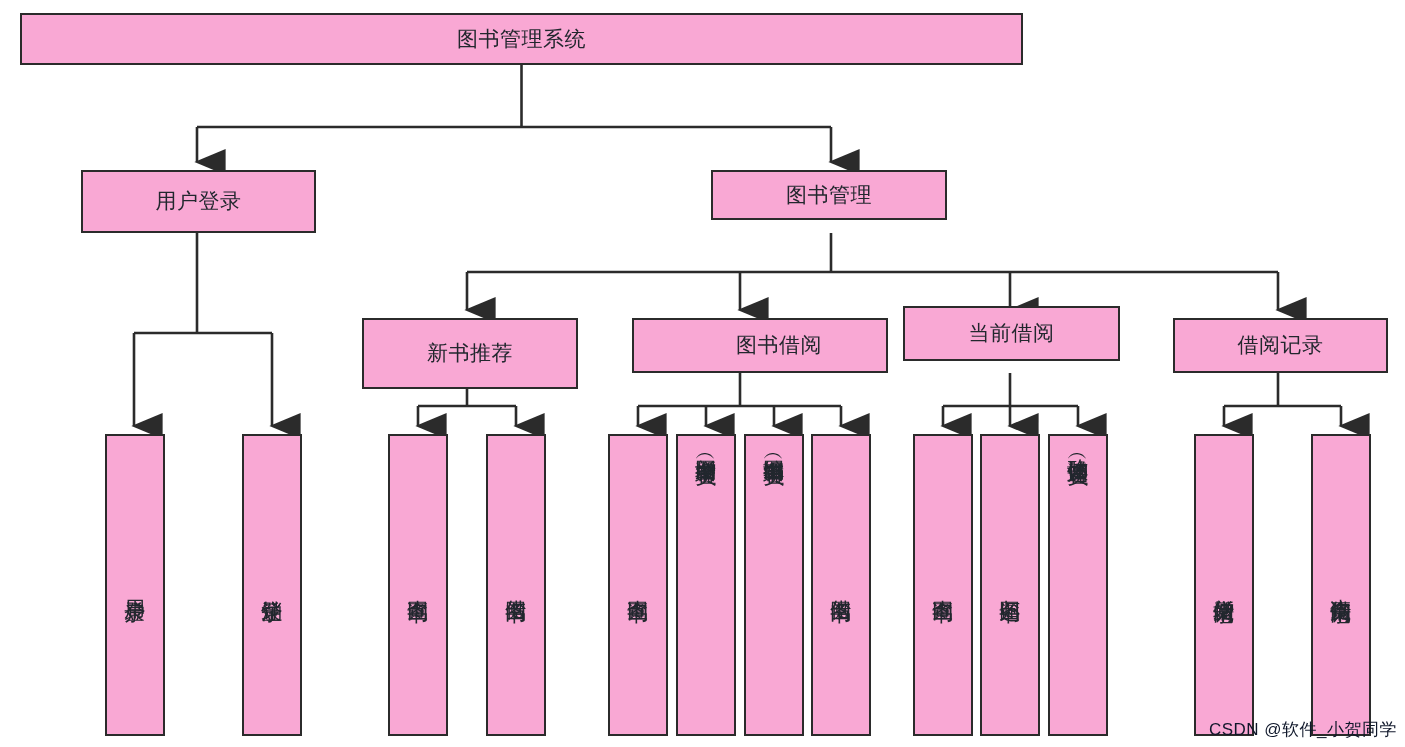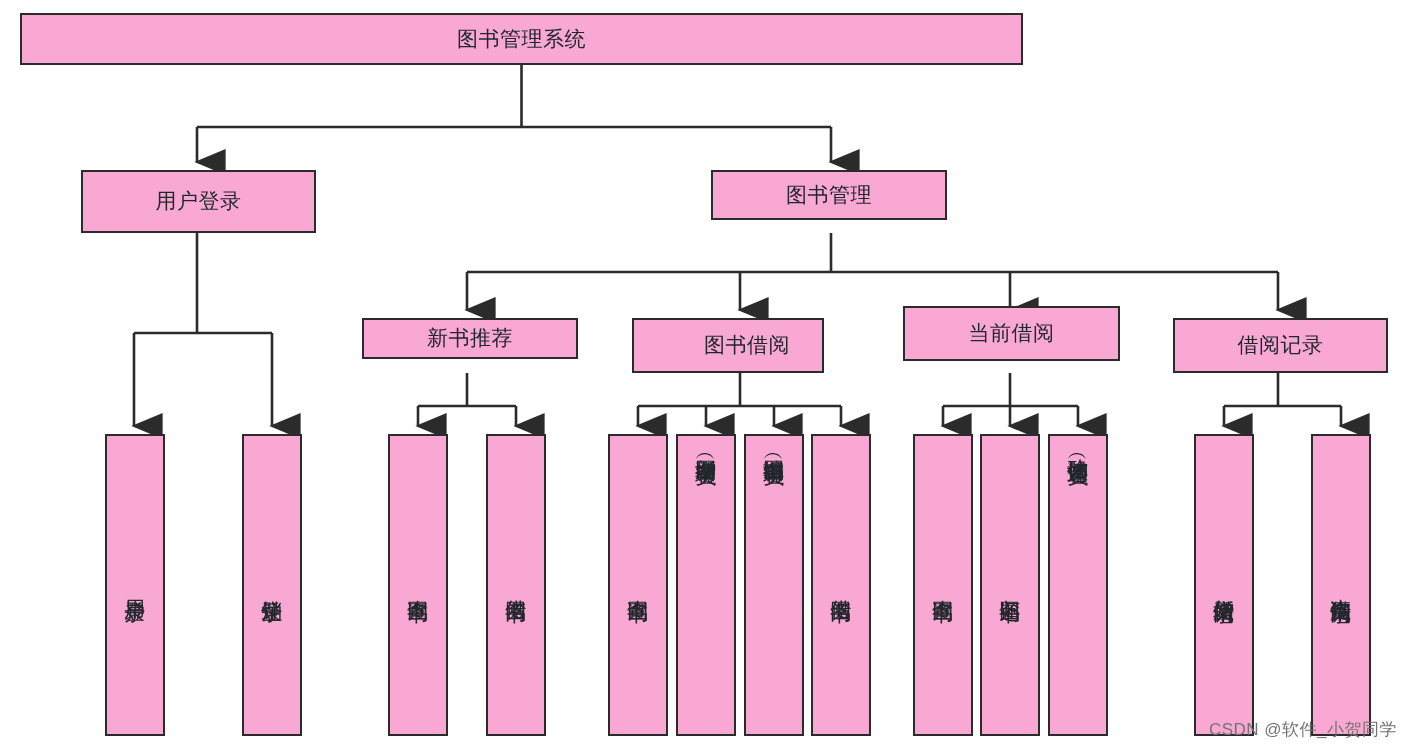--- a/index.html
+++ b/index.html
@@ -66,21 +66,21 @@
     height: auto;
   }
   
   .node.leaf.center { align-items: center; padding-top: 0; }
 
   
   #watermark {
     position: absolute;
     right: 8px;
     bottom: 6px;
-    color: #737373;
+    color: #0f172a;
     font-size: 17px;
     letter-spacing: 0.5px;
     white-space: nowrap;
     z-index: 5;
     pointer-events: none;
   }
 </style>
 </head>
 <body>
 
@@ -143,25 +143,25 @@
   </div>
 
   <div class="node lvl2" style="left:81px; top:170px; width:235px; height:63px;">
     <span class="label">用户登录</span>
   </div>
 
   <div class="node lvl2" style="left:711px; top:170px; width:236px; height:50px;">
     <span class="label">图书管理</span>
   </div>
 
-  <div class="node lvl3" style="left:362px; top:318px; width:216px; height:41px;">
+  <div class="node lvl3" style="left:362px; top:318px; width:216px; height:71px;">
     <span class="label">新书推荐</span>
   </div>
 
-  <div class="node lvl3" style="left:632px; top:318px; width:192px; height:55px;padding-left:38px;">
+  <div class="node lvl3" style="left:632px; top:318px; width:256px; height:55px;padding-left:38px;">
     <span class="label">图书借阅</span>
   </div>
 
   <div class="node lvl3" style="left:903px; top:306px; width:217px; height:55px;">
     <span class="label">当前借阅</span>
   </div>
 
   <div class="node lvl3" style="left:1173px; top:318px; width:215px; height:55px;justify-content:center;">
     <span class="label">借阅记录</span>
   </div>

